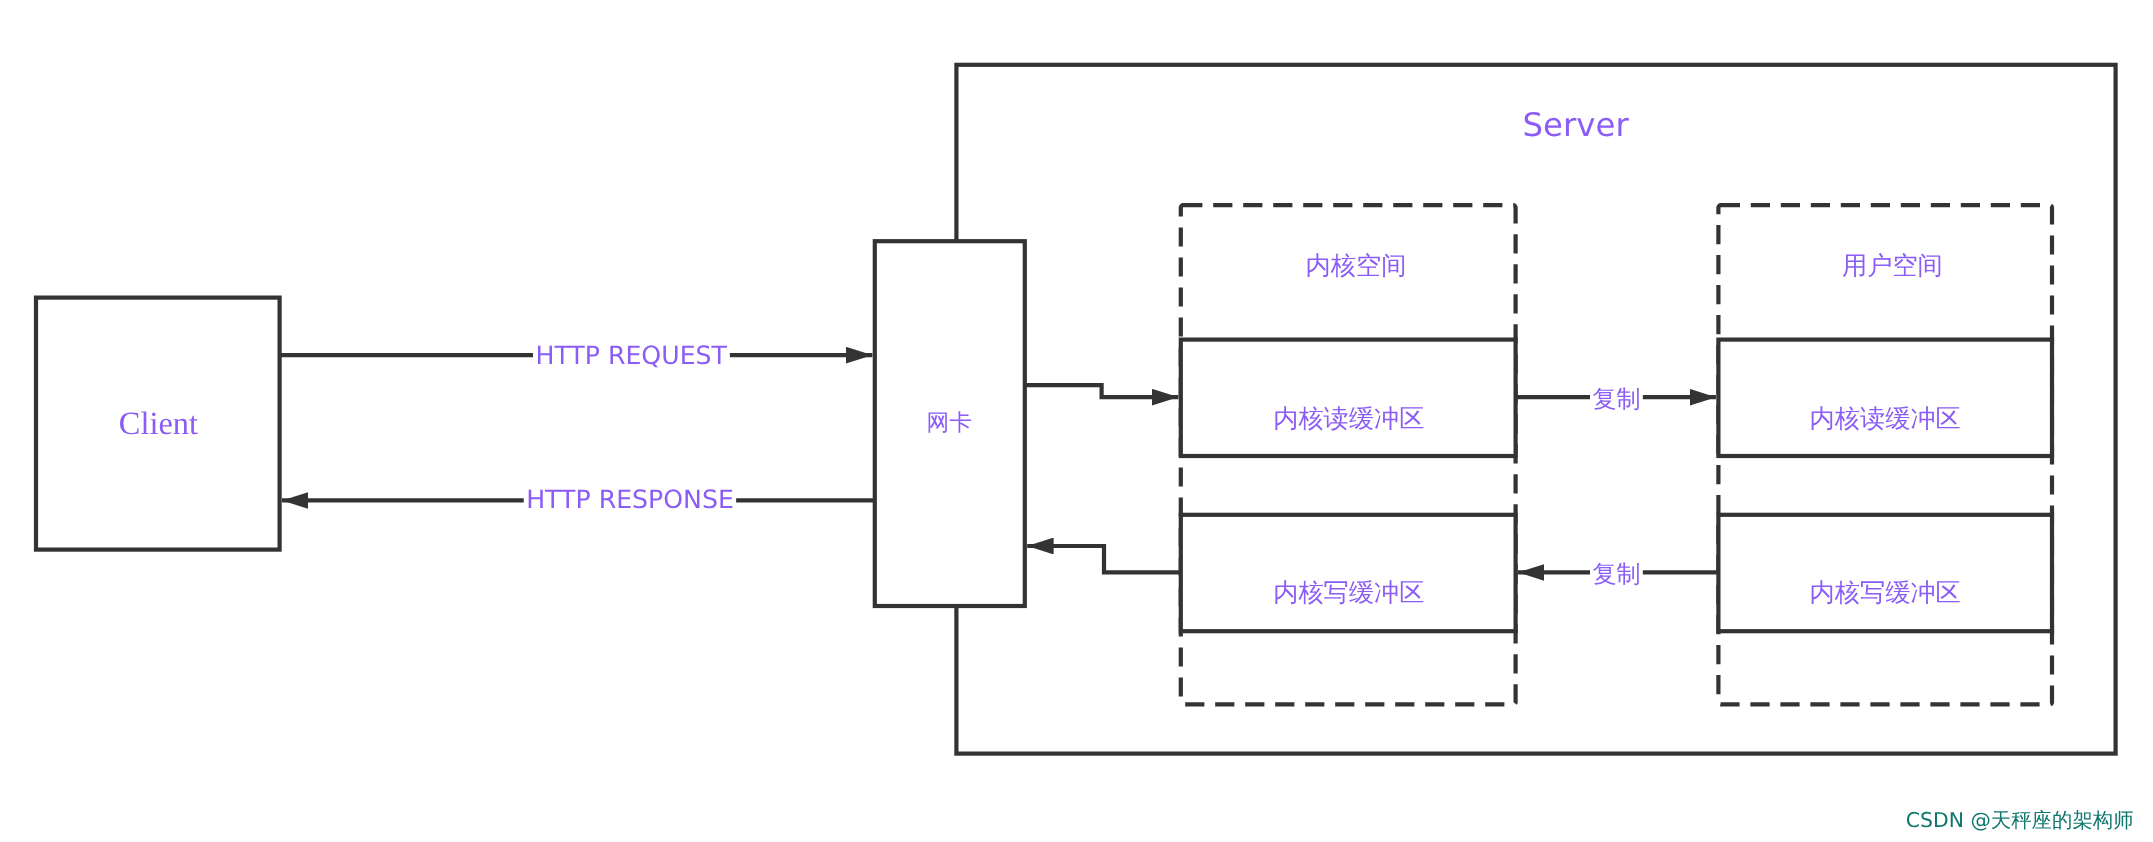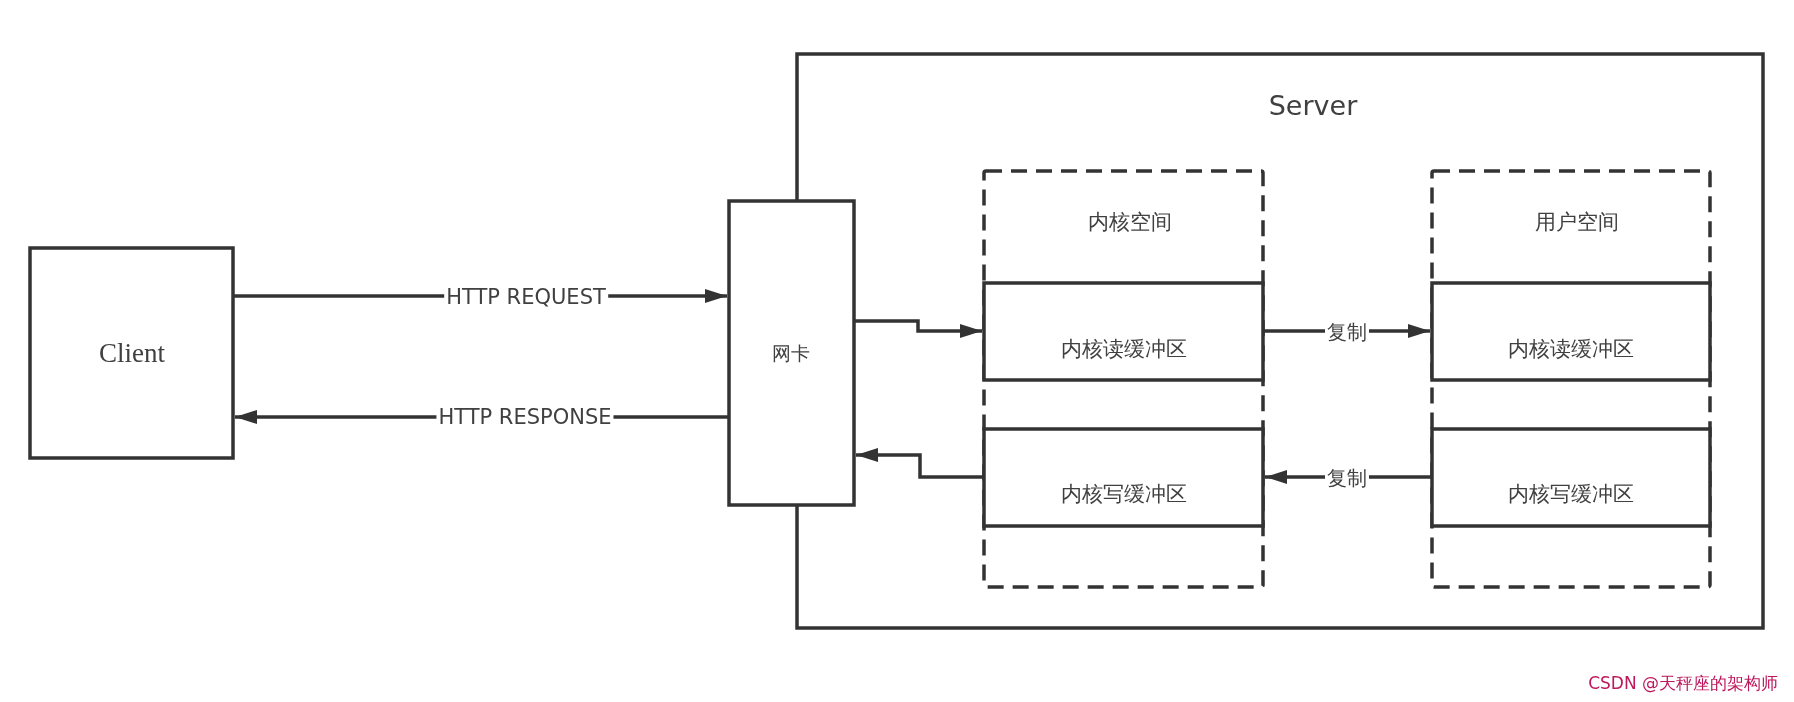--- a/index.html
+++ b/index.html
@@ -1,30 +1,30 @@
 <!DOCTYPE html>
 <html><head>
 <meta charset="utf-8">
 <style>
   html, body { margin: 0; padding: 0; background: #ffffff; }
   body { width: 1794px; height: 702px; position: relative; overflow: hidden;
          font-family: "DejaVu Sans", "Liberation Sans", sans-serif; }
   #diagram { position: absolute; left: 0; top: 0; }
-  .lbl { position: absolute; color: #404040; white-space: nowrap;
+  .lbl { position: absolute; color: #8b5cf6; white-space: nowrap;
          transform: translate(-50%, -50%); line-height: 1; }
   .lbl-bg { background: #ffffff; padding: 0 2px; }
   .client-lbl { font-size: 27px; font-family: "DejaVu Sans", sans-serif; }
   .server-lbl { font-size: 27px; }
   .http-lbl { font-size: 21px; margin-left: 44px; }
   .cn-lbl { font-size: 21px; margin-top: 16px; }
   .space-lbl { font-size: 21px; }
   .nic-lbl { font-size: 19px; }
   .copy-lbl { font-size: 20px; }
   .watermark { position: absolute; right: 16px; top: 672px; font-size: 17px;
-               color: #be185d; white-space: nowrap; }
+               color: #0f766e; white-space: nowrap; }
 </style>
 </head>
 <body>
 
 <svg id="diagram" width="1794" height="702" viewBox="0 0 1794 702" xmlns="http://www.w3.org/2000/svg">
   <defs>
     <marker id="arrow" viewBox="0 0 10 10" refX="10" refY="5" markerWidth="7" markerHeight="7" markerUnits="userSpaceOnUse" orient="auto">
       <path d="M0,0 L10,5 L0,10 z" fill="#333333"></path>
     </marker>
     <marker id="arrowL" viewBox="0 0 22 14" refX="22" refY="7" markerWidth="22" markerHeight="14" markerUnits="userSpaceOnUse" orient="auto">

